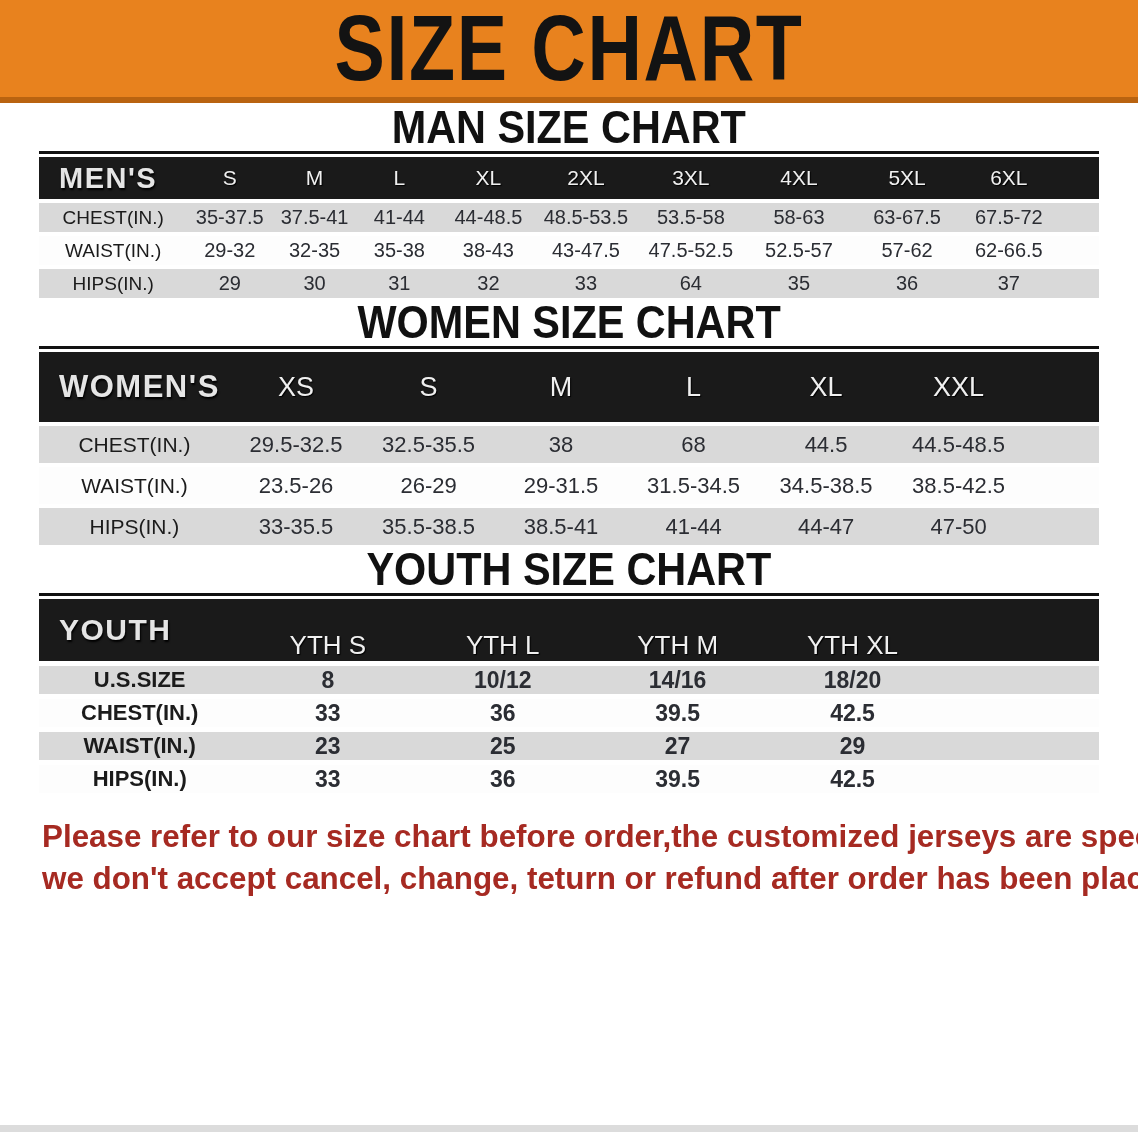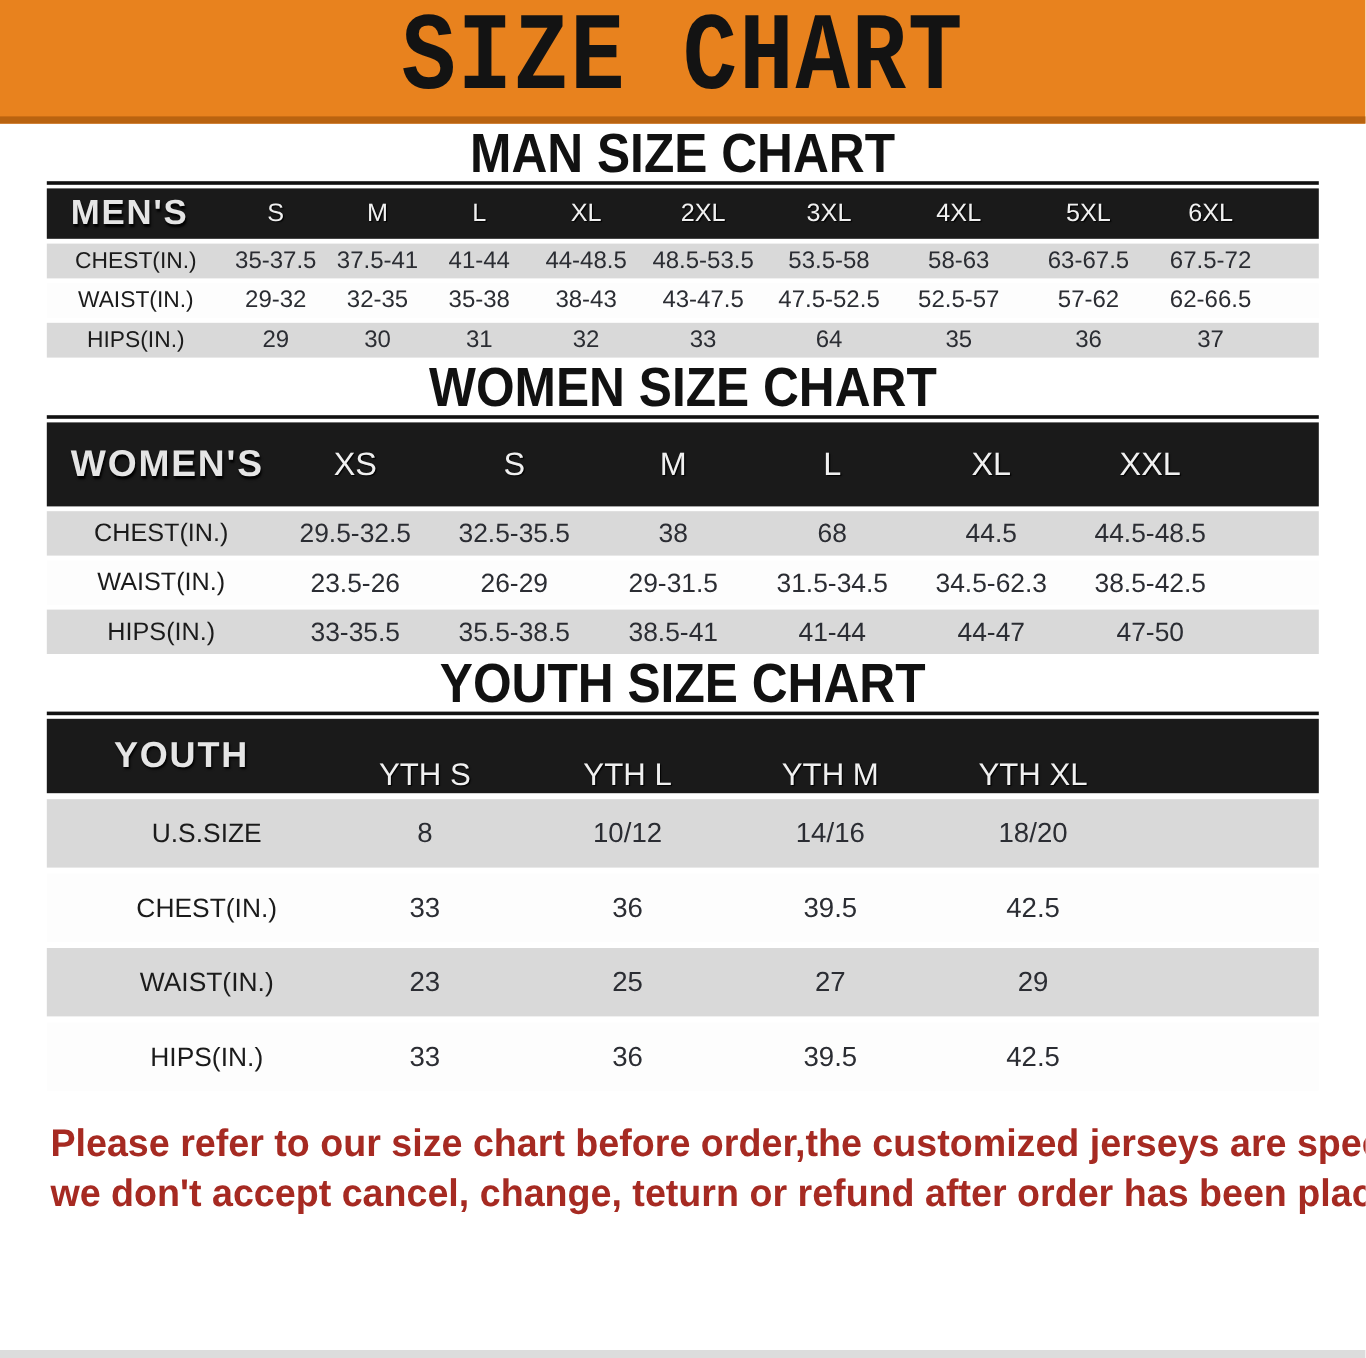--- a/index.html
+++ b/index.html
@@ -14,21 +14,21 @@
     --header-bg: #1a1a1a;
     --stripe: #D9D9D9;
     --red: #A62A22;
   }
 
   
   .banner {
     height: 97px;
     background: var(--banner-bg);
     border-bottom: 6px solid var(--banner-border);
-    display: flex; align-items: center; justify-content: center; font-family: Liberation Mono, monospace;
+    display: flex; align-items: center; justify-content: center;
   }
   .banner-title {
     display: inline-block;
     font-size: 92px; line-height: 97px;
     font-weight: bold;
     color: #131313;
     letter-spacing: 2px;
     transform: scaleX(0.82);
     transform-origin: center;
     white-space: nowrap;
@@ -92,24 +92,23 @@
   .sec-women .thead { height: 70px; }
   .sec-women .drow { height: 37px; margin-top: 4px; }
   .sec-women .corner { font-size: 31px; }
   .sec-women .colhead { font-size: 27px; }
   .sec-women .rowlabel { font-size: 21px; }
   .sec-women .val { font-size: 22px; }
 
   
   .sec-youth .trow {
     grid-template-columns: 19% 16.5% 16.5% 16.5% 16.5% 15%;
-    padding-left: 36px;
   }
   .sec-youth .thead { height: 62px; }
-  .sec-youth .drow { height: 57px; margin-top: 5px; }
+  .sec-youth .drow { height: 28px; margin-top: 5px; font-weight: bold; }
   .sec-youth .corner { font-size: 30px; }
   .sec-youth .colhead { font-size: 26px; margin-top: 30px; }
   .sec-youth .rowlabel { font-size: 22px; }
   .sec-youth .val { font-size: 23px; }
 
   
   .disclaimer {
     margin-top: 22px;
     padding-left: 42px;
     color: var(--red);
@@ -207,21 +206,21 @@
       <div class="cell val">68</div>
       <div class="cell val">44.5</div>
       <div class="cell val">44.5-48.5</div>
     </div>
     <div class="trow drow light">
       <div class="cell rowlabel">WAIST(IN.)</div>
       <div class="cell val">23.5-26</div>
       <div class="cell val">26-29</div>
       <div class="cell val">29-31.5</div>
       <div class="cell val">31.5-34.5</div>
-      <div class="cell val">34.5-62.3</div>
+      <div class="cell val">34.5-38.5</div>
       <div class="cell val">38.5-42.5</div>
     </div>
     <div class="trow drow shade">
       <div class="cell rowlabel">HIPS(IN.)</div>
       <div class="cell val">33-35.5</div>
       <div class="cell val">35.5-38.5</div>
       <div class="cell val">38.5-41</div>
       <div class="cell val">41-44</div>
       <div class="cell val">44-47</div>
       <div class="cell val">47-50</div>

